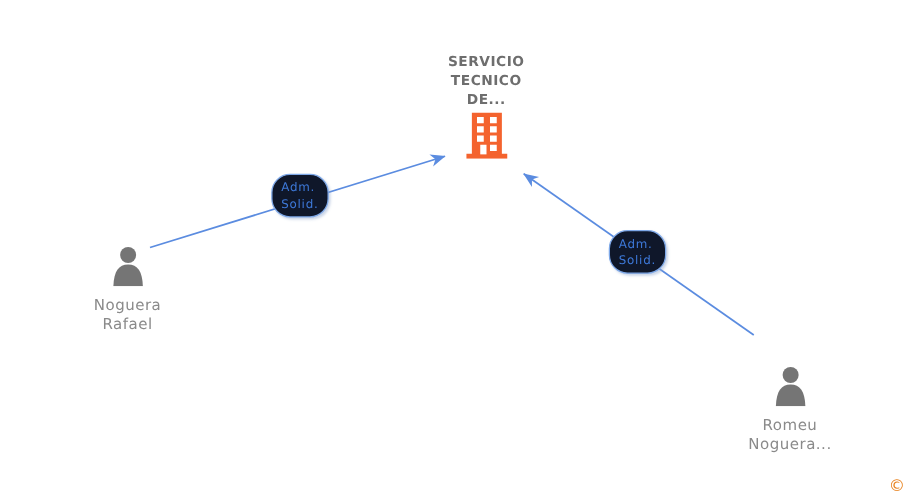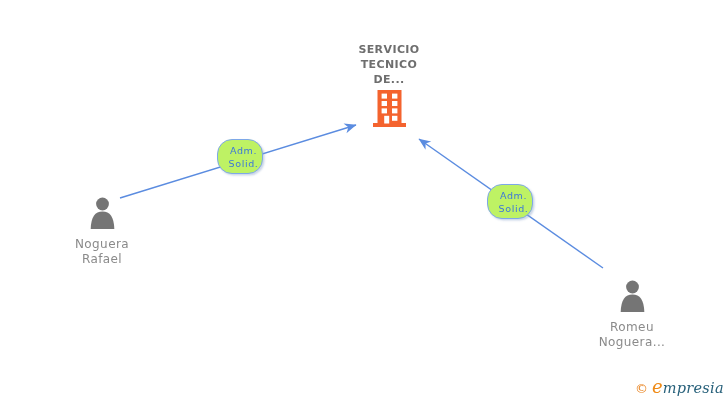--- a/index.html
+++ b/index.html
@@ -28,44 +28,44 @@
   .company-node { left: 337px; top: 42px; width: 104px; }
   .company-name {
     font-size: 11px;
     font-weight: bold;
     line-height: 15px;
     color: #6e6e6e;
     letter-spacing: 0.4px;
   }
   .company-icon { display: block; margin: 3px auto 0 auto; }
   .person-node-1 { left: 50px;  top: 196px; width: 104px; }
-  .person-node-2 { left: 580px; top: 279px; width: 104px; }
+  .person-node-2 { left: 580px; top: 292px; width: 104px; }
   .person-icon { display: block; margin: 0 auto; }
   .person-name {
     margin-top: 8px;
     font-size: 12px;
     line-height: 15px;
     color: #8a8a8a;
     letter-spacing: 0.4px;
   }
   .edge-label {
     position: absolute;
     box-sizing: border-box;
     width: 46px;
     height: 35px;
     padding: 4px 0 0 7px;
-    background: #bef264;
+    background: #0f172a;
     border: 1px solid #7ea8e8;
     border-radius: 15px;
     box-shadow: 1.5px 1.5px 2px rgba(140,165,205,0.45);
     font-size: 9.5px;
     line-height: 13px;
     color: #3d78d8;
     letter-spacing: 0.6px;
-    text-align: center;
+    text-align: left;
   }
   .edge-label-1 { left: 217px; top: 139px; }
   .edge-label-2 { left: 487px; top: 184px; }
   .footer {
     position: absolute;
     right: 4px;
     bottom: 3px;
     display: flex;
     align-items: baseline;
     gap: 4px;
@@ -150,16 +150,15 @@
       <path d="M16.5,15.5 C9,15.5 5,21 4.7,33 L28.3,33 C28,21 24,15.5 16.5,15.5 Z" fill="#757575"></path>
     </svg>
     <div class="person-name">
       <div>Romeu</div>
       <div>Noguera...</div>
     </div>
   </div>
 
   <div class="footer">
     <span class="copyright-sym">©</span>
-    <span class="brand"><span class="brand-initial">e</span><span class="brand-rest">mpresia</span></span>
   </div>
 
 </div>
 
 </body></html>

